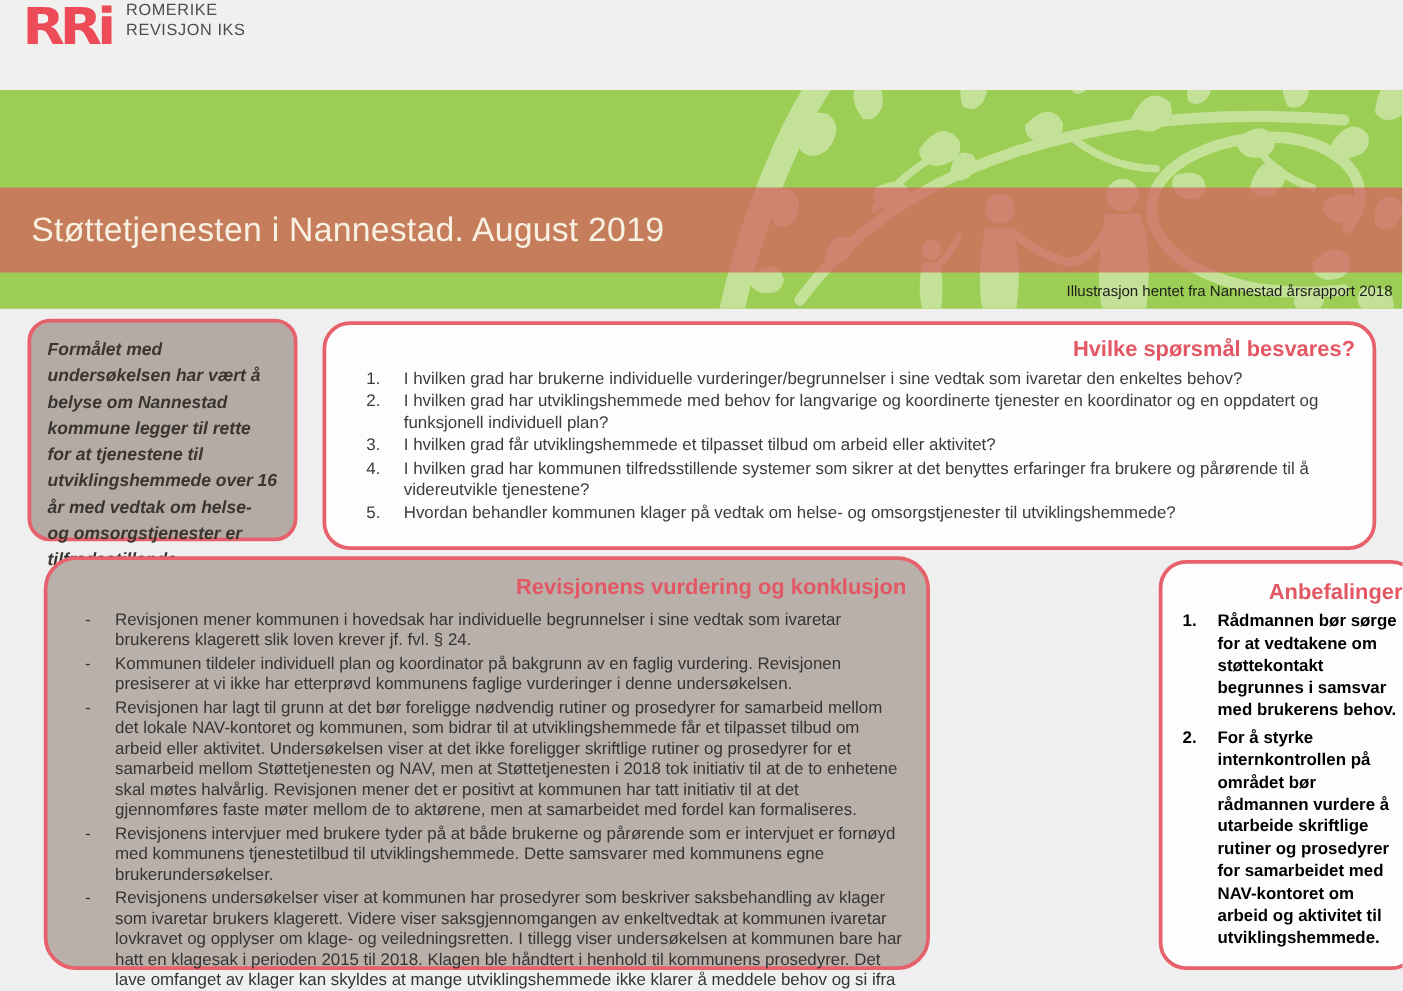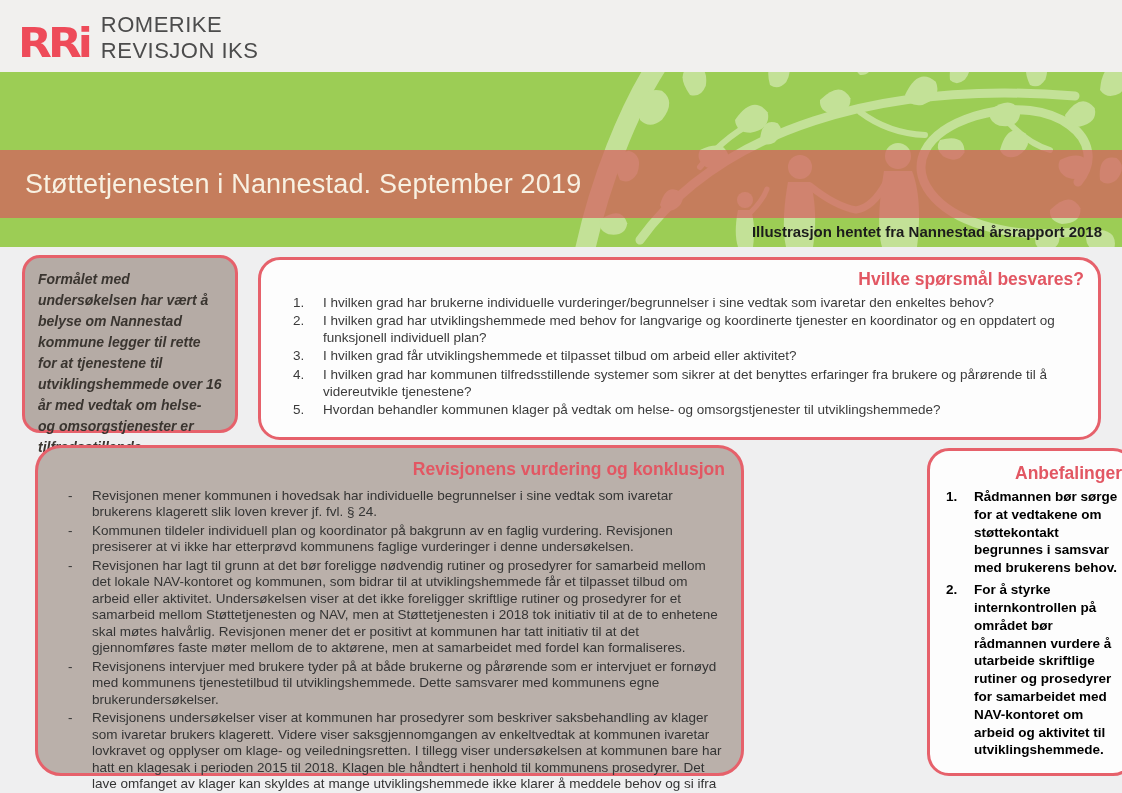--- a/index.html
+++ b/index.html
@@ -14,34 +14,34 @@
     background:#efeff0;
     overflow:hidden;
   }
 
   
   .header{
     position:absolute;left:0;top:0;width:1122px;height:72px;
     background:#f1f0ee;
   }
   .logo{
-    position:absolute;left:18px;top:12px;display:flex;align-items:flex-end;gap:12px;
+    position:absolute;left:18px;top:0;display:flex;align-items:flex-start;gap:12px;
   }
   .logo-mark{
     color:#ee4b59;
     font-weight:bold;
     font-size:44px;
     letter-spacing:-4px;
     line-height:44px;
     font-family:"DejaVu Sans","Liberation Sans",sans-serif;
     transform:scaleY(.92);
   }
   .logo-text{
     color:#4c4c4c;
-    font-size:22px;
+    font-size:13px;
     line-height:1.2;
     letter-spacing:.5px;
     font-weight:400;
   }
 
   
   .banner{
     position:absolute;left:0;top:72px;width:1122px;height:175px;
     background:#9ccd55;
   }
@@ -52,24 +52,24 @@
     display:flex;align-items:center;
   }
   .page-title{
     margin:0 0 0 25px;
     color:#f8f1e2;
     font-size:27px;
     font-weight:400;
     letter-spacing:.2px;
   }
   .banner-caption{
-    position:absolute;right:20px;bottom:7px;
+    position:absolute;right:8px;bottom:7px;
     color:#1c1c1c;
-    font-size:15px;
-    font-weight:700;
+    font-size:12px;
+    font-weight:400;
   }
 
   
   .box{
     position:absolute;
     border:3px solid #e6616b;
     box-sizing:border-box;
     color:#3b3b3b;
   }
   .box h2{
@@ -210,21 +210,21 @@
         <circle cx="898" cy="84" r="13"></circle>
         <path d="M884,99 C879,130 877,158 882,175 L917,175 C921,144 919,116 912,99 Z"></path>
         <path d="M810,114 C830,130 845,136 856,138 C869,136 879,124 886,111" fill="none" stroke="#c3e197" stroke-width="7" stroke-linecap="round"></path>
         <circle cx="745" cy="128" r="8"></circle>
         <path d="M738,138 C735,153 735,166 738,175 L753,175 C755,160 754,147 751,138 Z"></path>
         <path d="M751,140 C759,132 764,125 767,117" fill="none" stroke="#c3e197" stroke-width="5" stroke-linecap="round"></path>
       </g>
     </svg>
 
     <div class="title-band">
-      <h1 class="page-title">Støttetjenesten i Nannestad. September 2019</h1>
+      <h1 class="page-title">Støttetjenesten i Nannestad. August 2019</h1>
     </div>
 
     <div class="banner-caption">Illustrasjon hentet fra Nannestad årsrapport 2018</div>
   </div>
 
   <div class="box purpose-box">
     <div class="purpose-text">Formålet med undersøkelsen har vært å belyse om Nannestad kommune legger til rette for at tjenestene til utviklingshemmede over 16 år med vedtak om helse- og omsorgstjenester er tilfredsstillende.</div>
   </div>
 
   <div class="box questions-box">

